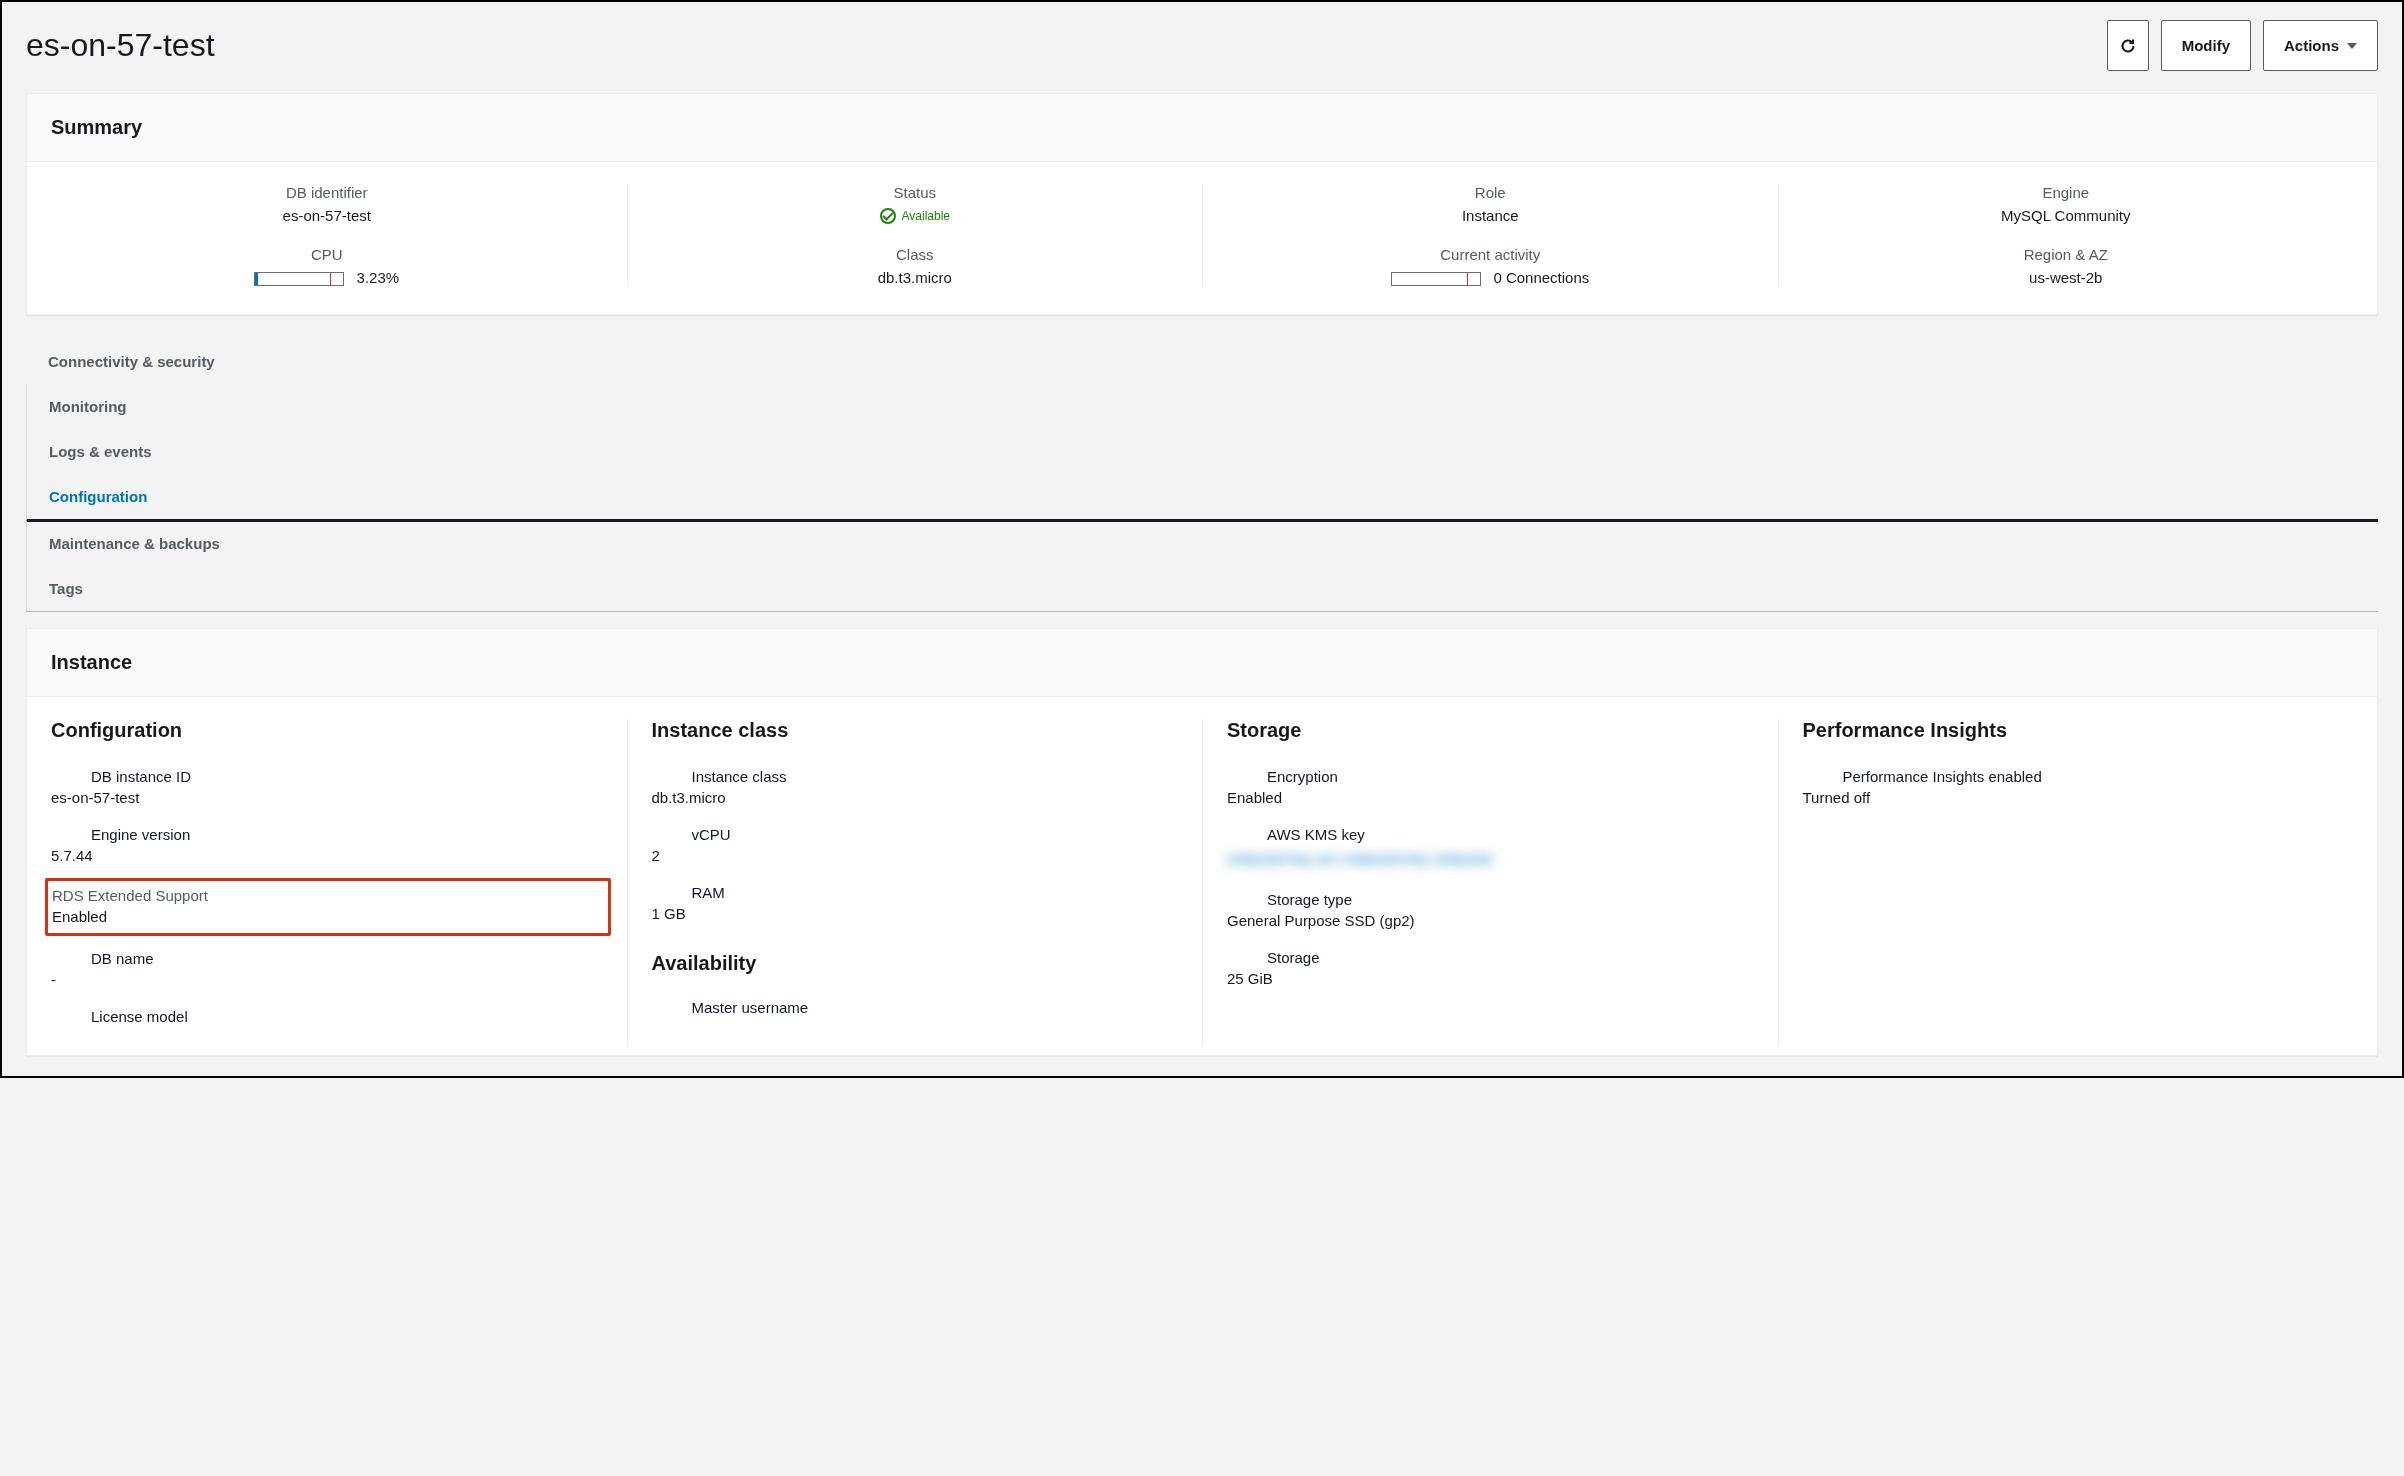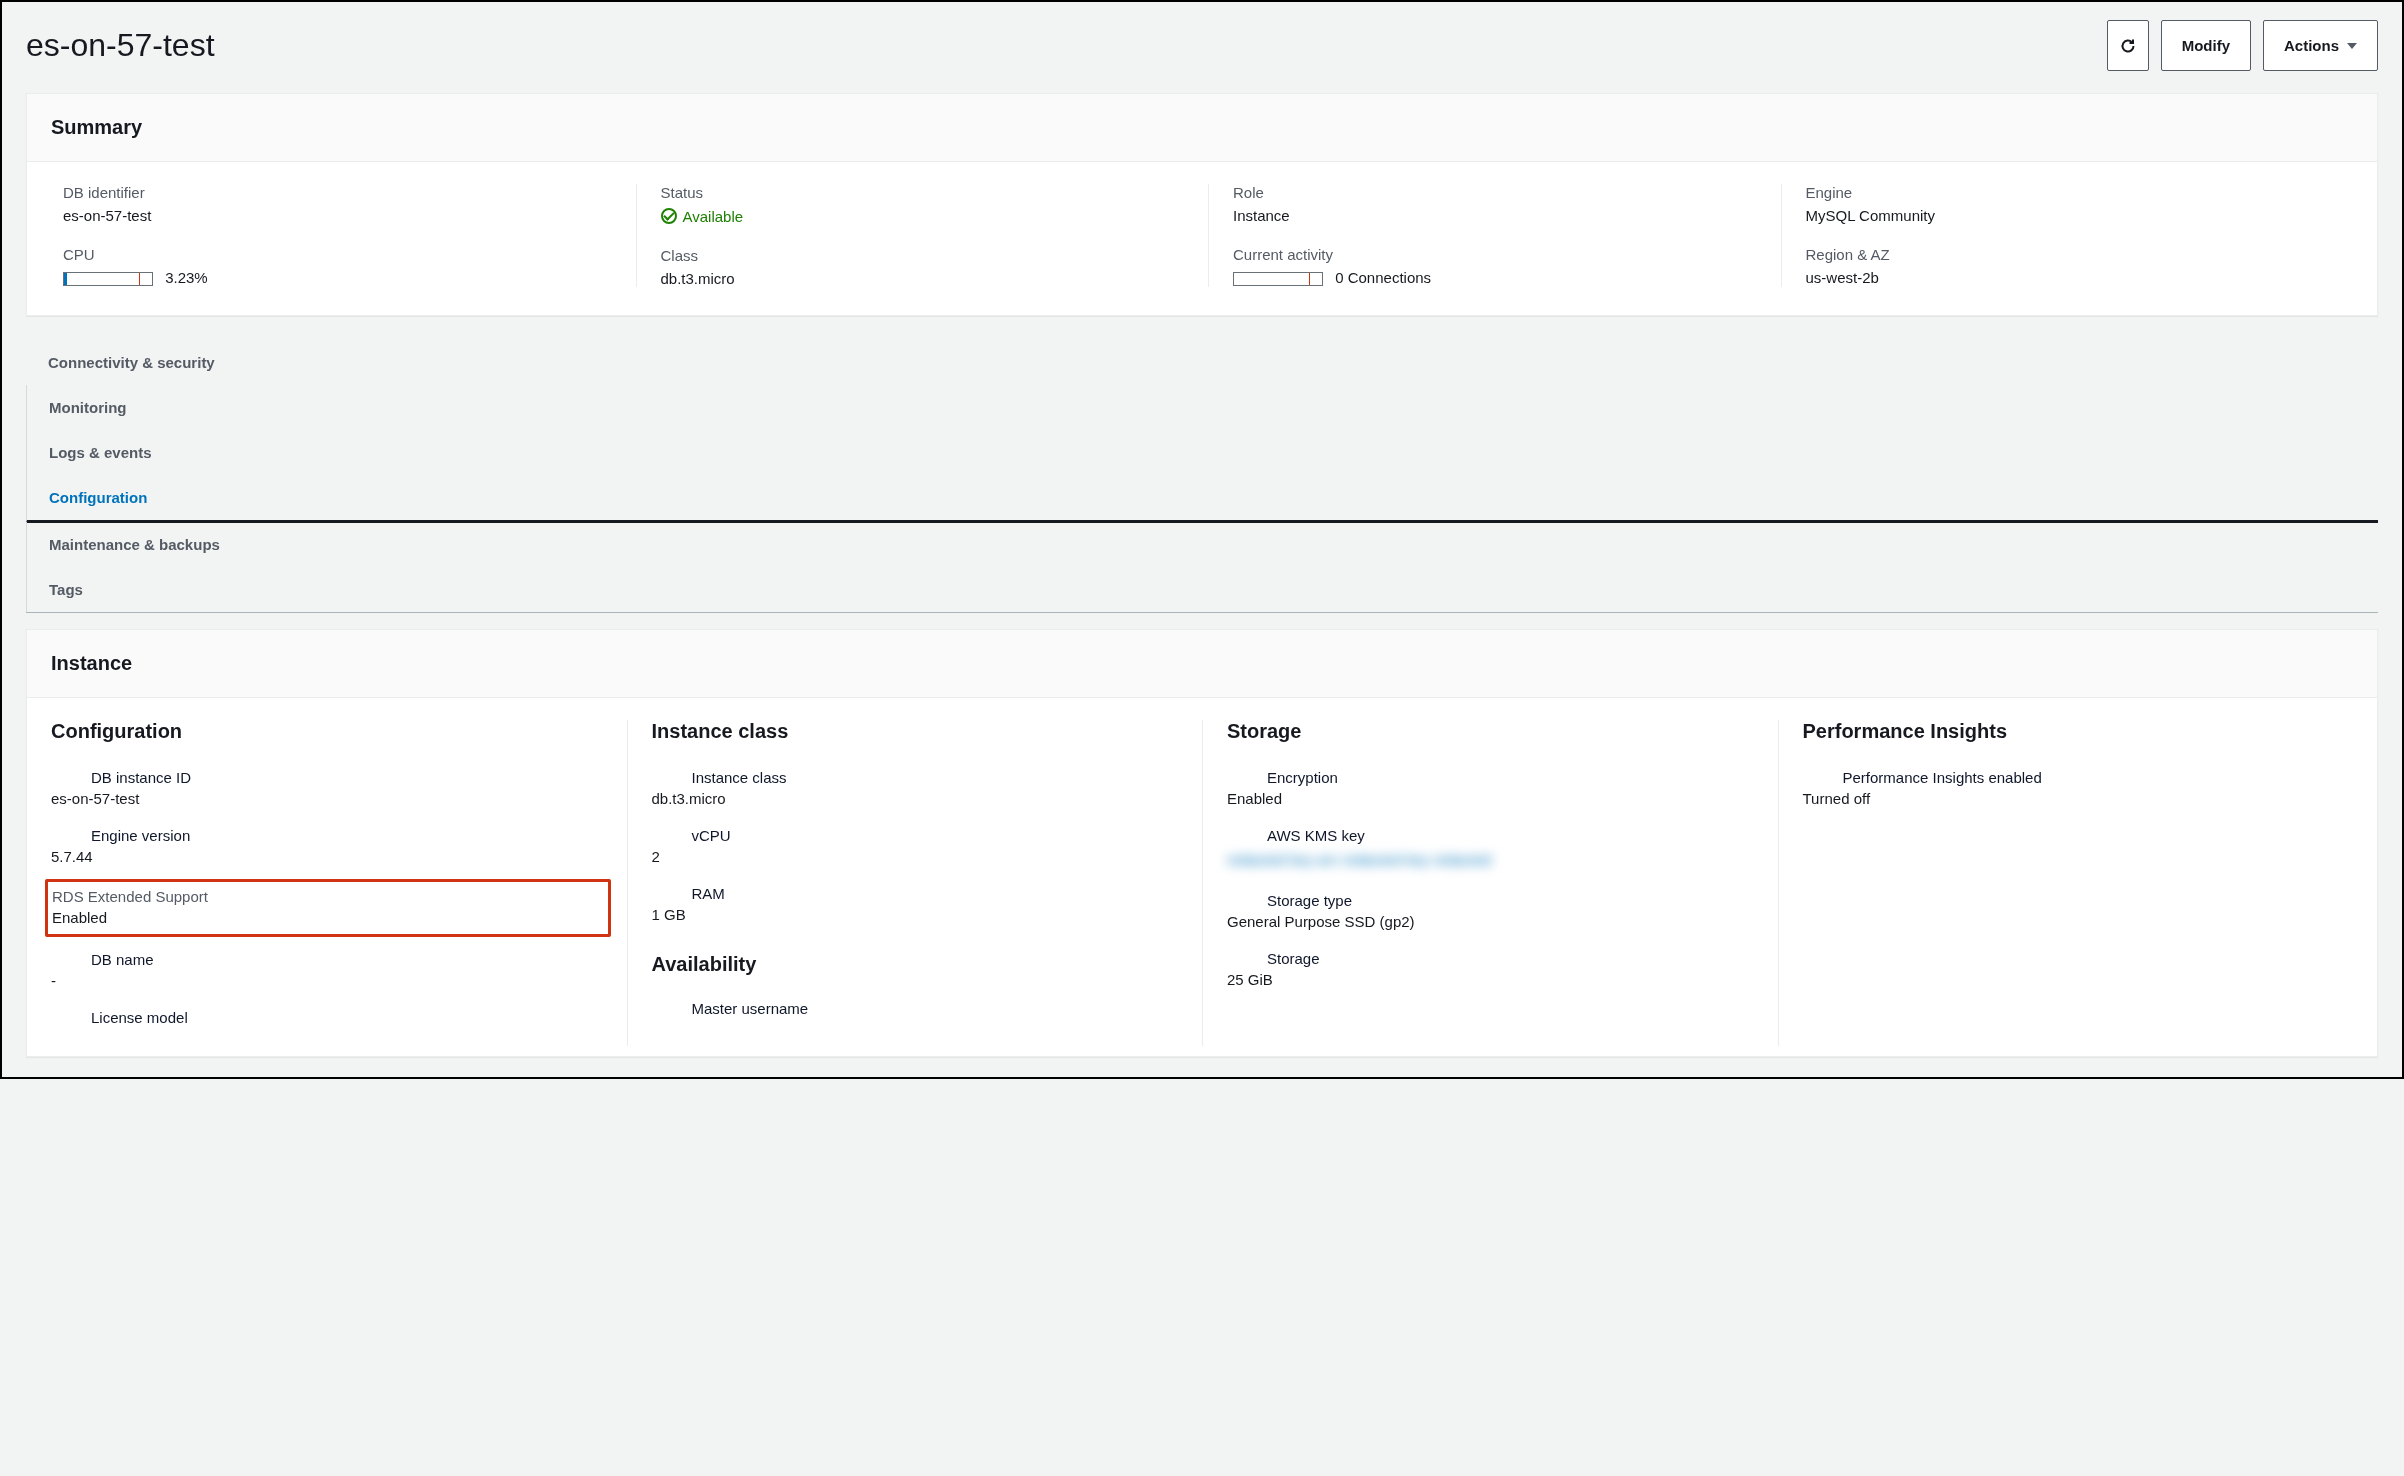--- a/index.html
+++ b/index.html
@@ -59,30 +59,31 @@
     background: #fafafa;
     padding: 22px 24px;
     border-bottom: 1px solid #eaeded;
   }
   .panel-header h2 { font-size: 20px; font-weight: 700; }
 
   
   .summary-grid {
     display: grid;
     grid-template-columns: repeat(4, 1fr);
-    padding: 22px 24px 28px 36px;
+    padding: 22px 24px 28px 24px;
+    text-align: center;
   }
   .summary-col { padding-right: 24px; }
   .summary-col + .summary-col { border-left: 1px solid #eaeded; padding-left: 24px; }
   .field-label { font-size: 15px; color: #545b64; margin-bottom: 6px; }
   .field-value { font-size: 15px; color: #16191f; }
   .field-block { margin-bottom: 22px; }
   .field-block:last-child { margin-bottom: 0; }
 
-  .status-avail { color: #1d8102; display: inline-flex; align-items: center; gap: 6px; font-size: 15px; }
+  .status-avail { color: #1d8102; display: inline-flex; align-items: center; gap: 6px; font-size: 12px; }
   .check-icon {
     width: 16px; height: 16px; border: 2px solid #1d8102; border-radius: 50%;
     display: inline-flex; align-items: center; justify-content: center;
   }
   .check-icon::after {
     content: ""; width: 4px; height: 8px;
     border-right: 2px solid #1d8102; border-bottom: 2px solid #1d8102;
     transform: rotate(45deg); margin-top: -2px;
   }
 

